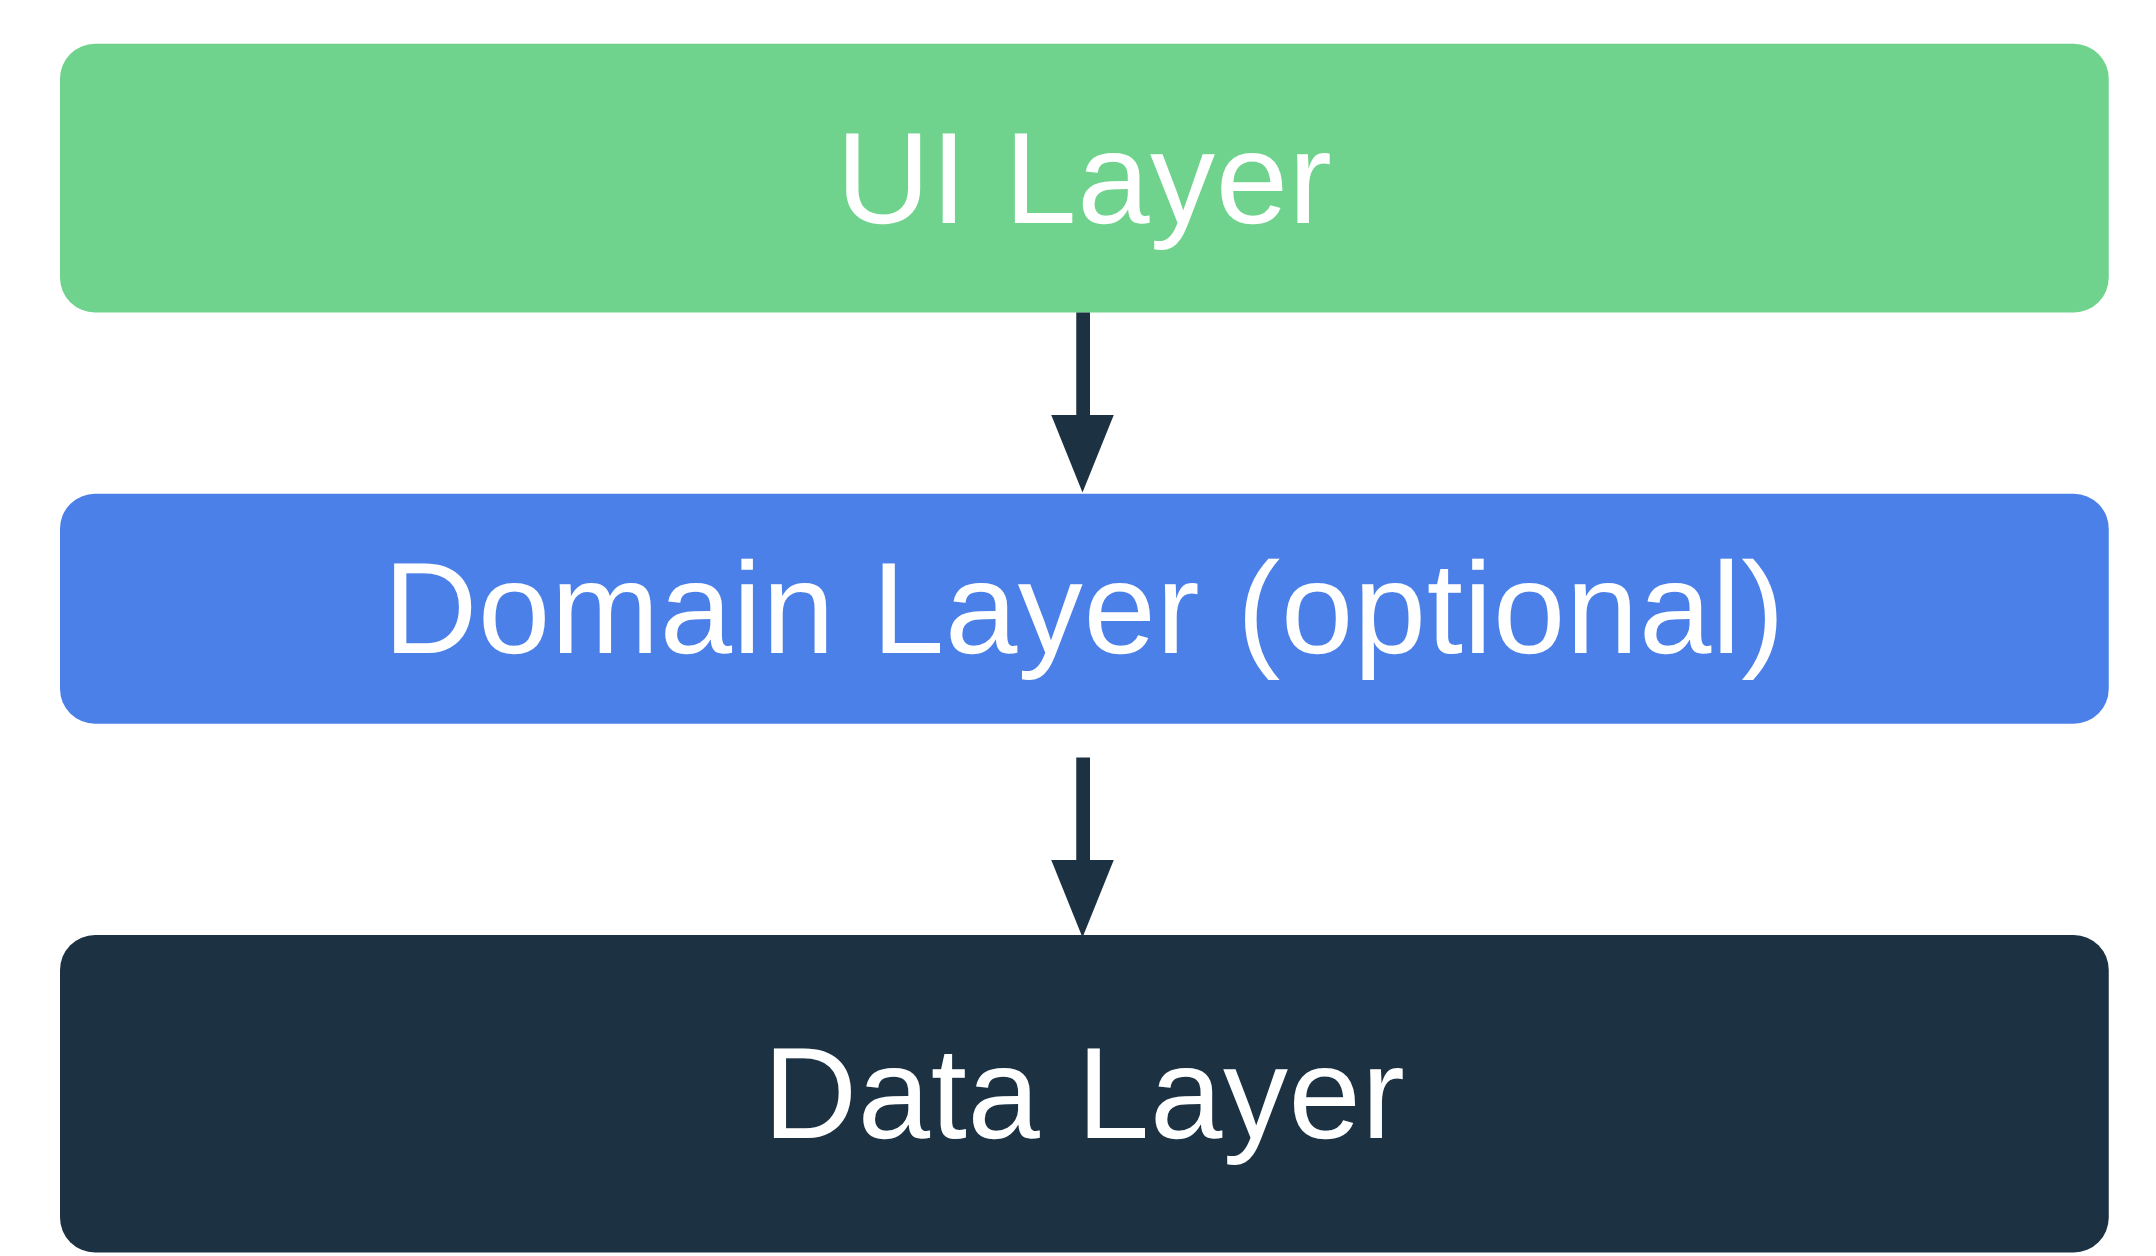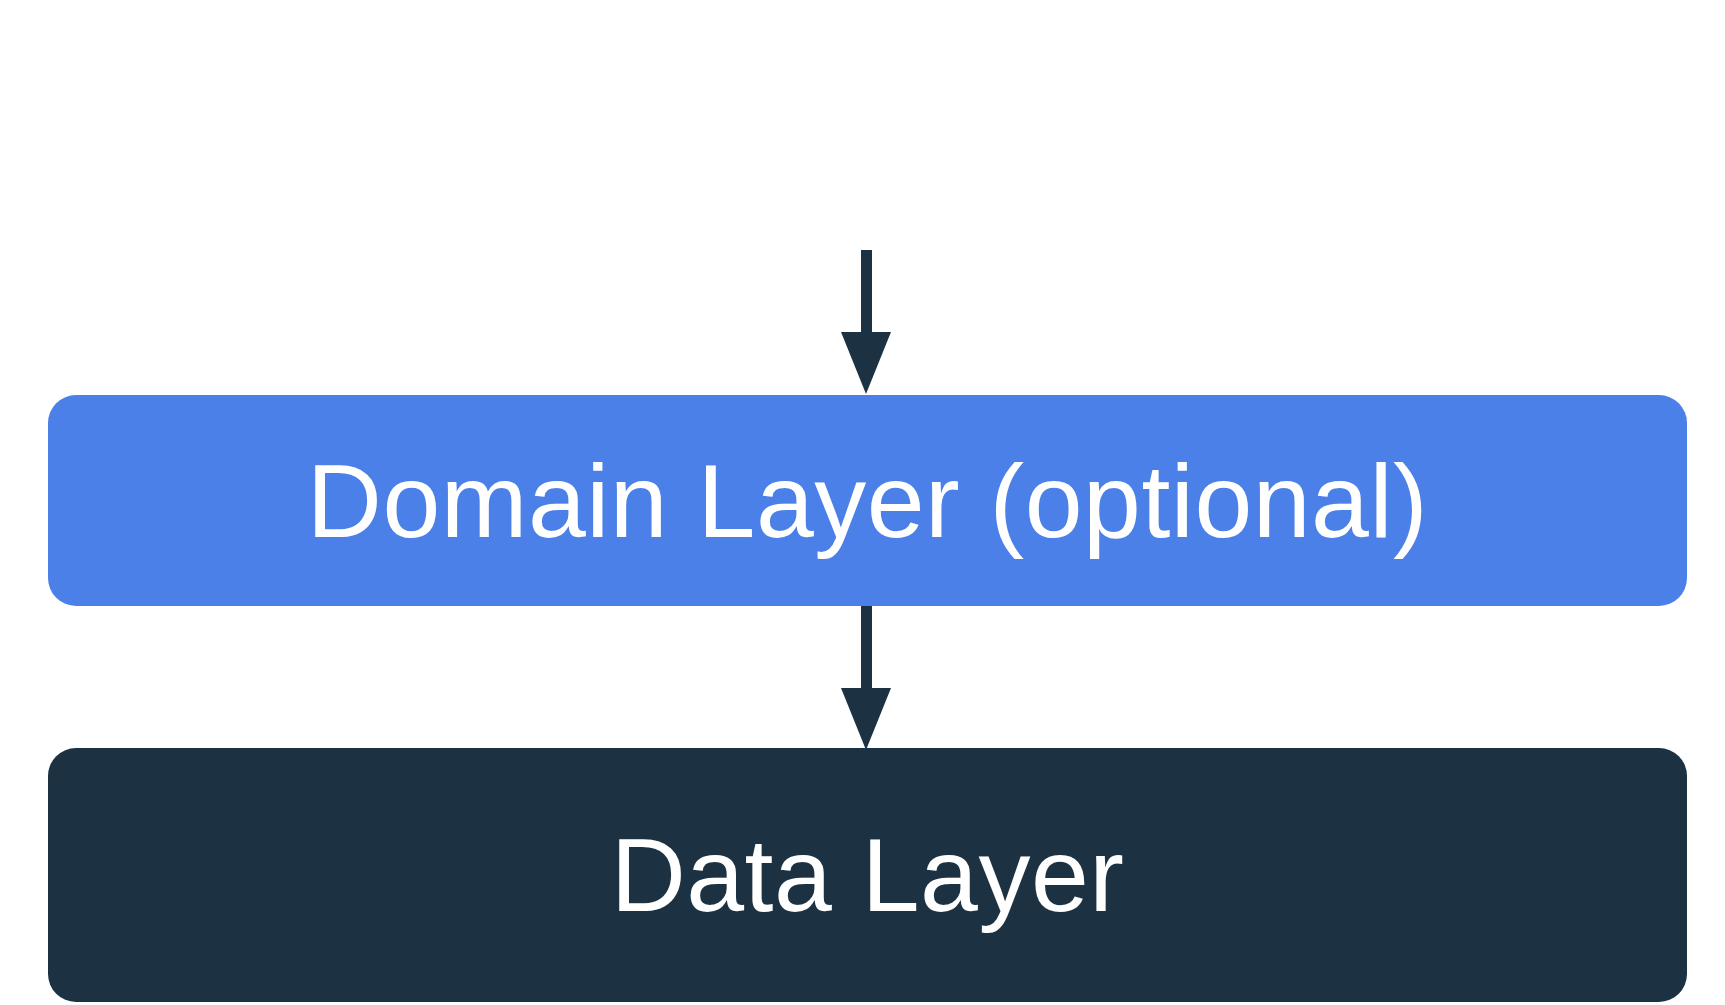--- a/index.html
+++ b/index.html
@@ -22,21 +22,21 @@
     position: absolute;
     left: 48px;
     width: 1639px;
     border-radius: 28px;
     display: flex;
     align-items: center;
     justify-content: center;
     box-sizing: border-box;
   }
   .layer-ui     { top: 35px;  height: 215px; }
-  .layer-domain { top: 395px; height: 211px; }
+  .layer-domain { top: 395px; height: 184px; }
   .layer-data   { top: 748px; height: 254px; }
   .layer-label {
     font-size: 104px;
     font-weight: 400;
     line-height: 1;
     letter-spacing: 0.5px;
     white-space: nowrap;
     user-select: none;
   }
   .arrow {
@@ -60,20 +60,23 @@
     border-right: 25px solid transparent;
     border-top-width: 62px;
     border-top-style: solid;
   }
 </style>
 </head>
 <body style="background-color: rgb(255, 255, 255);">
 
 <div class="diagram">
 
+  <div class="layer layer-ui" style="background-color: rgb(111, 211, 141);">
+    <span class="layer-label" style="color: rgb(255, 255, 255);">UI Layer</span>
+  </div>
 
   <div class="arrow arrow-1">
     <div class="arrow-stem" style="background-color: rgb(28, 50, 67);"></div>
     <div class="arrow-head" style="border-top-color: rgb(28, 50, 67);"></div>
   </div>
 
   <div class="layer layer-domain" style="background-color: rgb(76, 128, 233);">
     <span class="layer-label" style="color: rgb(255, 255, 255);">Domain Layer (optional)</span>
   </div>
 

